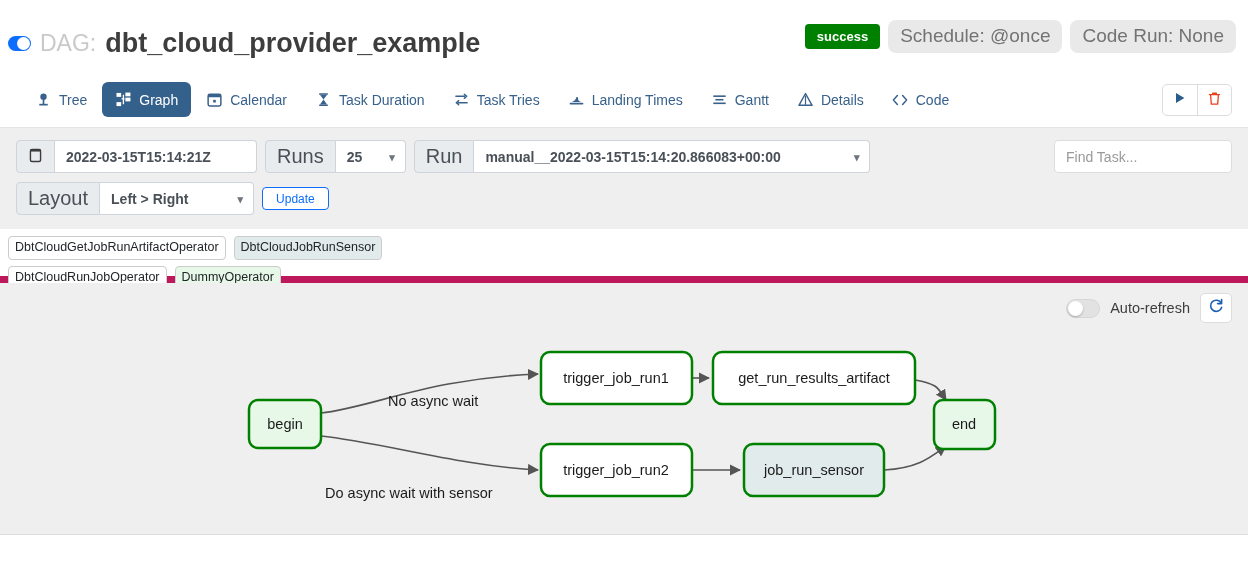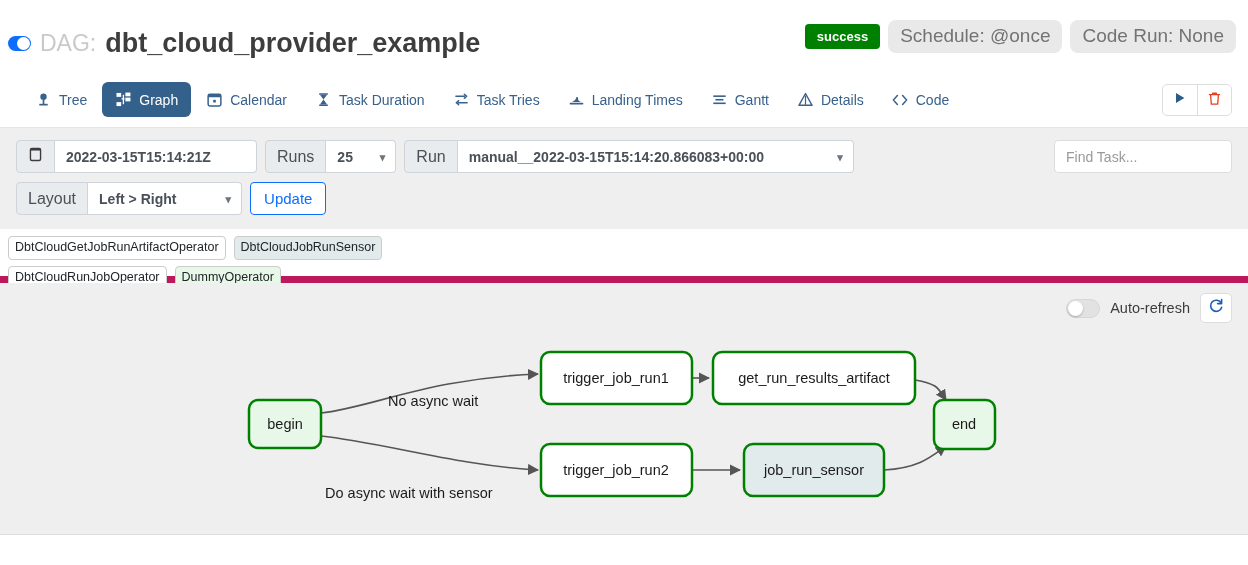--- a/index.html
+++ b/index.html
@@ -124,21 +124,21 @@
     padding: 12px 16px 14px 16px;
   }
   .controls-row { display: flex; align-items: center; gap: 0; }
   .controls-row + .controls-row { margin-top: 9px; }
 
   .grp { display: flex; align-items: stretch; }
   .addon {
     background: #e9ecef;
     border: 1px solid #ced4da;
     color: #495057;
-    font-size: 16px;
+    font-size: 20px;
     display: flex; align-items: center; justify-content: center;
     padding: 0 11px;
     white-space: nowrap;
   }
   .ctl {
     background: #ffffff;
     border: 1px solid #ced4da;
     color: #495057;
     font-size: 14px;
     display: flex; align-items: center;
@@ -156,23 +156,23 @@
     transform: translateY(-50%);
     font-size: 11px; color: #6c757d; line-height: 1;
   }
   .gap { width: 8px; flex: 0 0 auto; }
   .spacer { flex: 1 1 auto; }
 
   .btn-update {
     background: #ffffff;
     border: 1px solid #0d6efd;
     color: #0d6efd;
-    font-size: 15px;
+    font-size: 12px;
     border-radius: 4px;
-    height: 33px;
+    height: 23px;
     padding: 0 13px;
     display: flex; align-items: center;
     cursor: pointer;
     margin-left: 8px;
   }
   .find-task {
     background: #ffffff;
     border: 1px solid #dddddd;
     border-radius: 4px;
     height: 33px;

